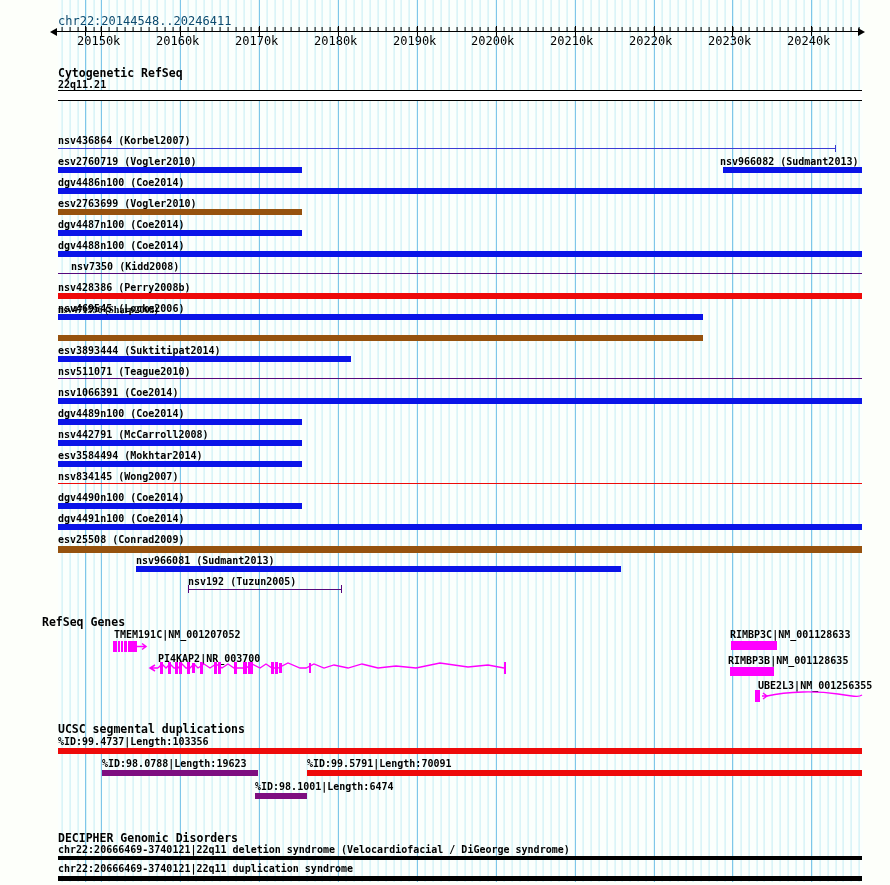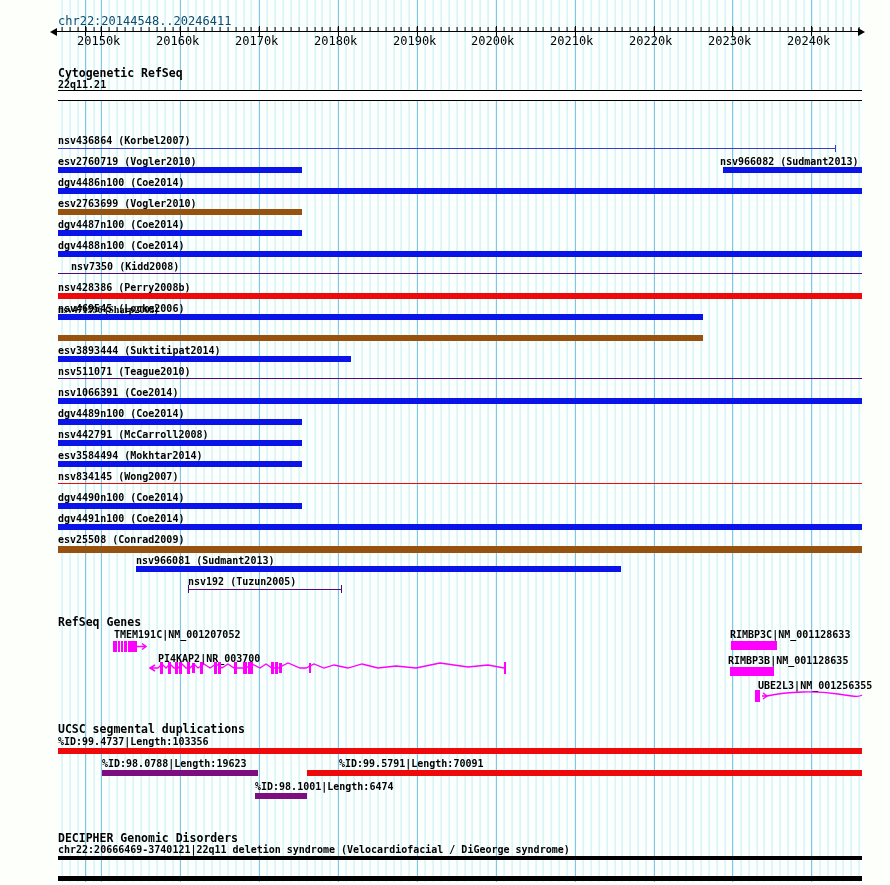--- a/index.html
+++ b/index.html
@@ -132,21 +132,21 @@
   <div class="bar complex" style="left:58px;top:546px;width:804px;height:7px;"></div>
 
   <div class="lbl" style="left:136px;top:555px;">nsv966081 (Sudmant2013)</div>
   <div class="bar gain" style="left:136px;top:566px;width:485px;"></div>
 
   <div class="lbl" style="left:188px;top:576px;">nsv192 (Tuzun2005)</div>
   <div class="line inv" style="left:188px;top:589px;width:154px;"></div>
   <div class="tick inv" style="left:188px;top:585px;height:8px;"></div>
   <div class="tick inv" style="left:341px;top:585px;height:8px;"></div>
 
-  <div class="hdr" style="left:58px;top:616px;">RefSeq Genes</div>
+  <div class="hdr" style="left:42px;top:616px;">RefSeq Genes</div>
 
   <div class="lbl" style="left:114px;top:629px;">TMEM191C|NM_001207052</div>
   <svg style="left:112px;top:640px;" width="38" height="14" viewBox="0 0 38 14">
     <g fill="#ff00ff" stroke="none">
       <rect x="1" y="1" width="4" height="11"></rect>
         <rect x="6" y="1" width="2" height="11"></rect>
       <rect x="9" y="1" width="2" height="11"></rect>
         <rect x="12" y="1" width="3" height="11"></rect>
       <rect x="16" y="1" width="9" height="11"></rect>
     </g>
@@ -192,25 +192,26 @@
   </svg>
 
   <div class="hdr" style="left:58px;top:723px;">UCSC segmental duplications</div>
 
   <div class="lbl" style="left:58px;top:736px;">%ID:99.4737|Length:103356</div>
   <div class="seg red" style="left:58px;top:748px;width:804px;"></div>
 
   <div class="lbl" style="left:102px;top:758px;">%ID:98.0788|Length:19623</div>
   <div class="seg purple" style="left:102px;top:770px;width:156px;"></div>
 
-  <div class="lbl" style="left:307px;top:758px;margin-left:32px;">%ID:99.5791|Length:70091</div>
+  <div class="lbl" style="left:307px;top:758px;">%ID:99.5791|Length:70091</div>
   <div class="seg red" style="left:307px;top:770px;width:555px;"></div>
 
   <div class="lbl" style="left:255px;top:781px;">%ID:98.1001|Length:6474</div>
   <div class="seg purple" style="left:255px;top:793px;width:52px;"></div>
 
   <div class="hdr" style="left:58px;top:832px;">DECIPHER Genomic Disorders</div>
 
   <div class="lbl" style="left:58px;top:844px;">chr22:20666469-3740121|22q11 deletion syndrome (Velocardiofacial / DiGeorge syndrome)</div>
   <div class="dbar" style="left:58px;top:856px;width:804px;height:4px;"></div>
 
+  <div class="lbl" style="left:58px;top:863px;">chr22:20666469-3740121|22q11 duplication syndrome</div>
   <div class="dbar" style="left:58px;top:876px;width:804px;height:5px;"></div>
 </div>
 
 </body></html>

